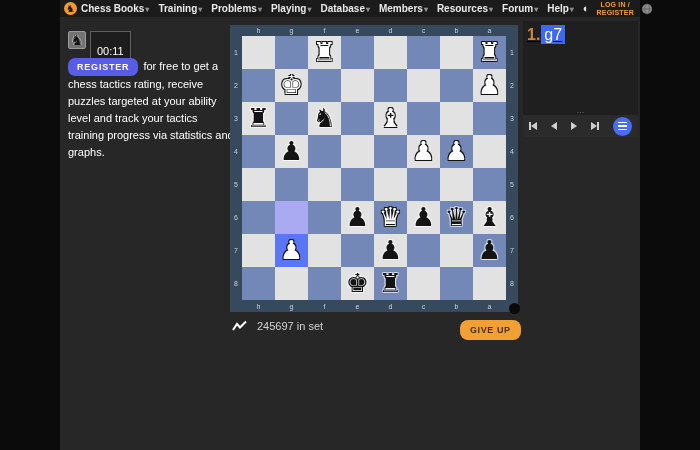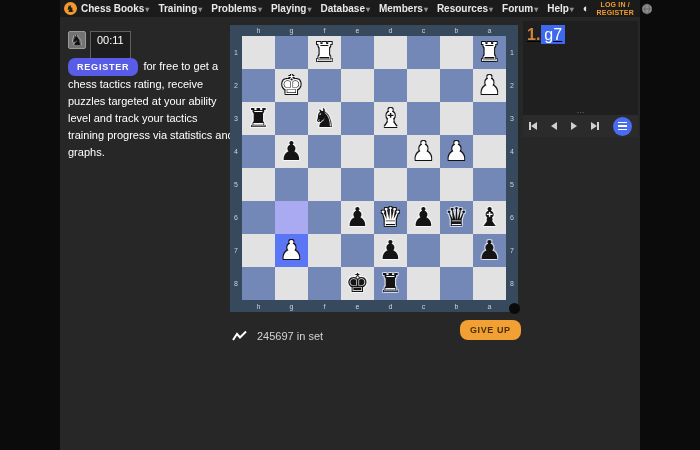--- a/index.html
+++ b/index.html
@@ -22,21 +22,21 @@
                letter-spacing:.2px; cursor:pointer; white-space:pre-line; }
   .globe-icon { cursor:pointer; display:block; }
 
   
   .page-heading { position:absolute; left:8px; top:19px; color:#fff; font-size:11px; font-weight:bold; }
   .turn-box { position:absolute; left:8px; top:31px; width:18px; height:18px; background:#737373;
               border:1px solid #9a9a9a; border-radius:2px; color:#111; font-size:14px;
               line-height:16px; text-align:center;
               text-shadow:-1px 0 0 rgba(255,255,255,.5), 1px 0 0 rgba(255,255,255,.5); }
   .timer-box { position:absolute; left:30px; top:31px; height:32px; background:#1d1d1d;
-               border:1px solid #5f5f5f; color:#fff; font-size:11px; line-height:16px; padding:0 6px; }
+               border:1px solid #5f5f5f; color:#fff; font-size:11px; line-height:16px; padding:11px 6px; }
   .register-para { position:absolute; left:8px; top:58px; width:166px; color:#fff; font-size:11px;
                    line-height:17px; }
   .register-btn { display:inline-block; background:#585ce6; color:#fff; font-size:9px; font-weight:bold;
                   letter-spacing:.8px; padding:4px 9px; border-radius:7px; border:none;
                   cursor:pointer; margin-right:5px; vertical-align:middle;
                   font-family:"Liberation Sans", sans-serif; }
 
   
   .board-wrap { position:absolute; left:170px; top:25px; background:#36495d; padding:0; }
   .board-grid { display:grid; grid-template-columns:12px repeat(8,33px) 12px;
@@ -52,21 +52,21 @@
   .piece.white { color:#fdfdfd;
       text-shadow:-1px -1px 0 #111, 1px -1px 0 #111, -1px 1px 0 #111, 1px 1px 0 #111; }
   .piece.black { color:#141414;
       text-shadow:-1px -1px 0 rgba(255,255,255,.55), 1px -1px 0 rgba(255,255,255,.55),
                   -1px 1px 0 rgba(255,255,255,.55), 1px 1px 0 rgba(255,255,255,.55); }
   .resize-handle { position:absolute; right:-2px; bottom:-2px; width:11px; height:11px;
                    border-radius:50%; background:#0a0a0a; cursor:nwse-resize; }
 
   
   .board-footer { position:absolute; left:172px; top:320px; width:290px; height:22px;
-                  display:flex; align-items:flex-end; }
+                  display:flex; align-items:flex-start; }
   .chart-icon { margin-right:10px; display:block; cursor:pointer; }
   .set-count { color:#d2d2d2; font-size:11px; }
   .giveup-btn { position:absolute; left:228px; top:0; background:#f2a033; color:#4a3205;
                 font-size:9px; font-weight:bold; letter-spacing:.6px; padding:5px 10px;
                 border-radius:8px; border:none; cursor:pointer;
                 font-family:"Liberation Sans", sans-serif; }
 
   
   .move-panel { position:absolute; left:463px; top:21px; width:115px; height:116px; background:#1f1f1f; }
   .move-row { padding:5px 4px; font-size:16px;text-decoration:underline; }

